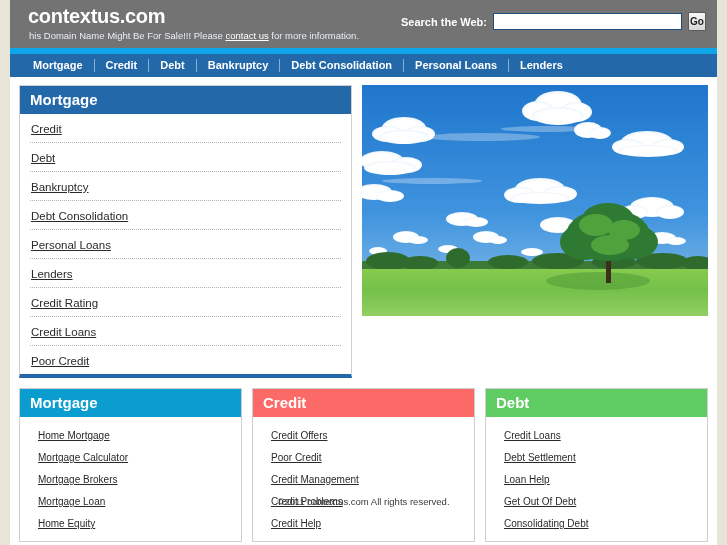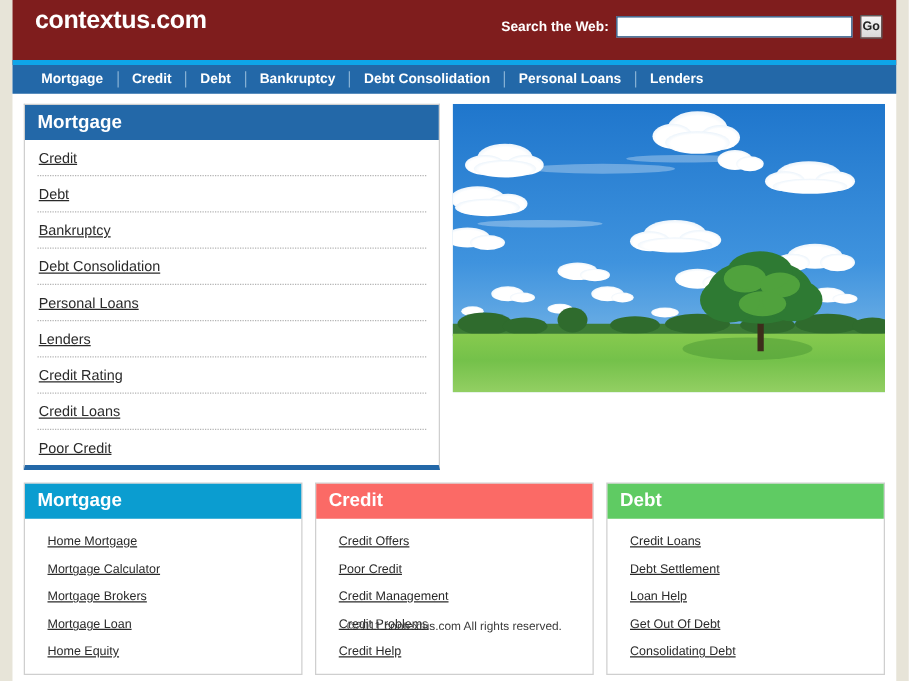--- a/index.html
+++ b/index.html
@@ -27,22 +27,22 @@
     top: 0;
     width: 707px;
     height: 545px;
     background: #ffffff;
   }
 
   
   .site-header {
     position: relative;
     height: 48px;
-    background: #7f1d1d;
-    border-bottom: 4px solid #0ea5e9;
+    background: #737373;
+    border-bottom: 6px solid #0ea5e9;
   }
   .brand {
     position: absolute;
     left: 18px;
     top: 5px;
     color: #ffffff;
     font-size: 20px;
     font-weight: bold;
     letter-spacing: -0.3px;
   }
@@ -221,20 +221,21 @@
   }
 </style>
 </head>
 <body>
 
 <div id="page">
   <div class="container">
 
     <div class="site-header">
       <div class="brand">contextus.com</div>
+      <div class="tagline"><span>his Domain Name Might Be For Sale!!! Please </span><a href="#">contact us</a><span> for more information.</span></div>
 
       <div class="search-area">
         <span class="search-label">Search the Web:</span>
         <input class="search-input" type="text" value="" style="">
         <button class="go-button">Go</button>
       </div>
     </div>
 
     <div class="site-nav">
       <a class="nav-item" href="#">Mortgage</a>

